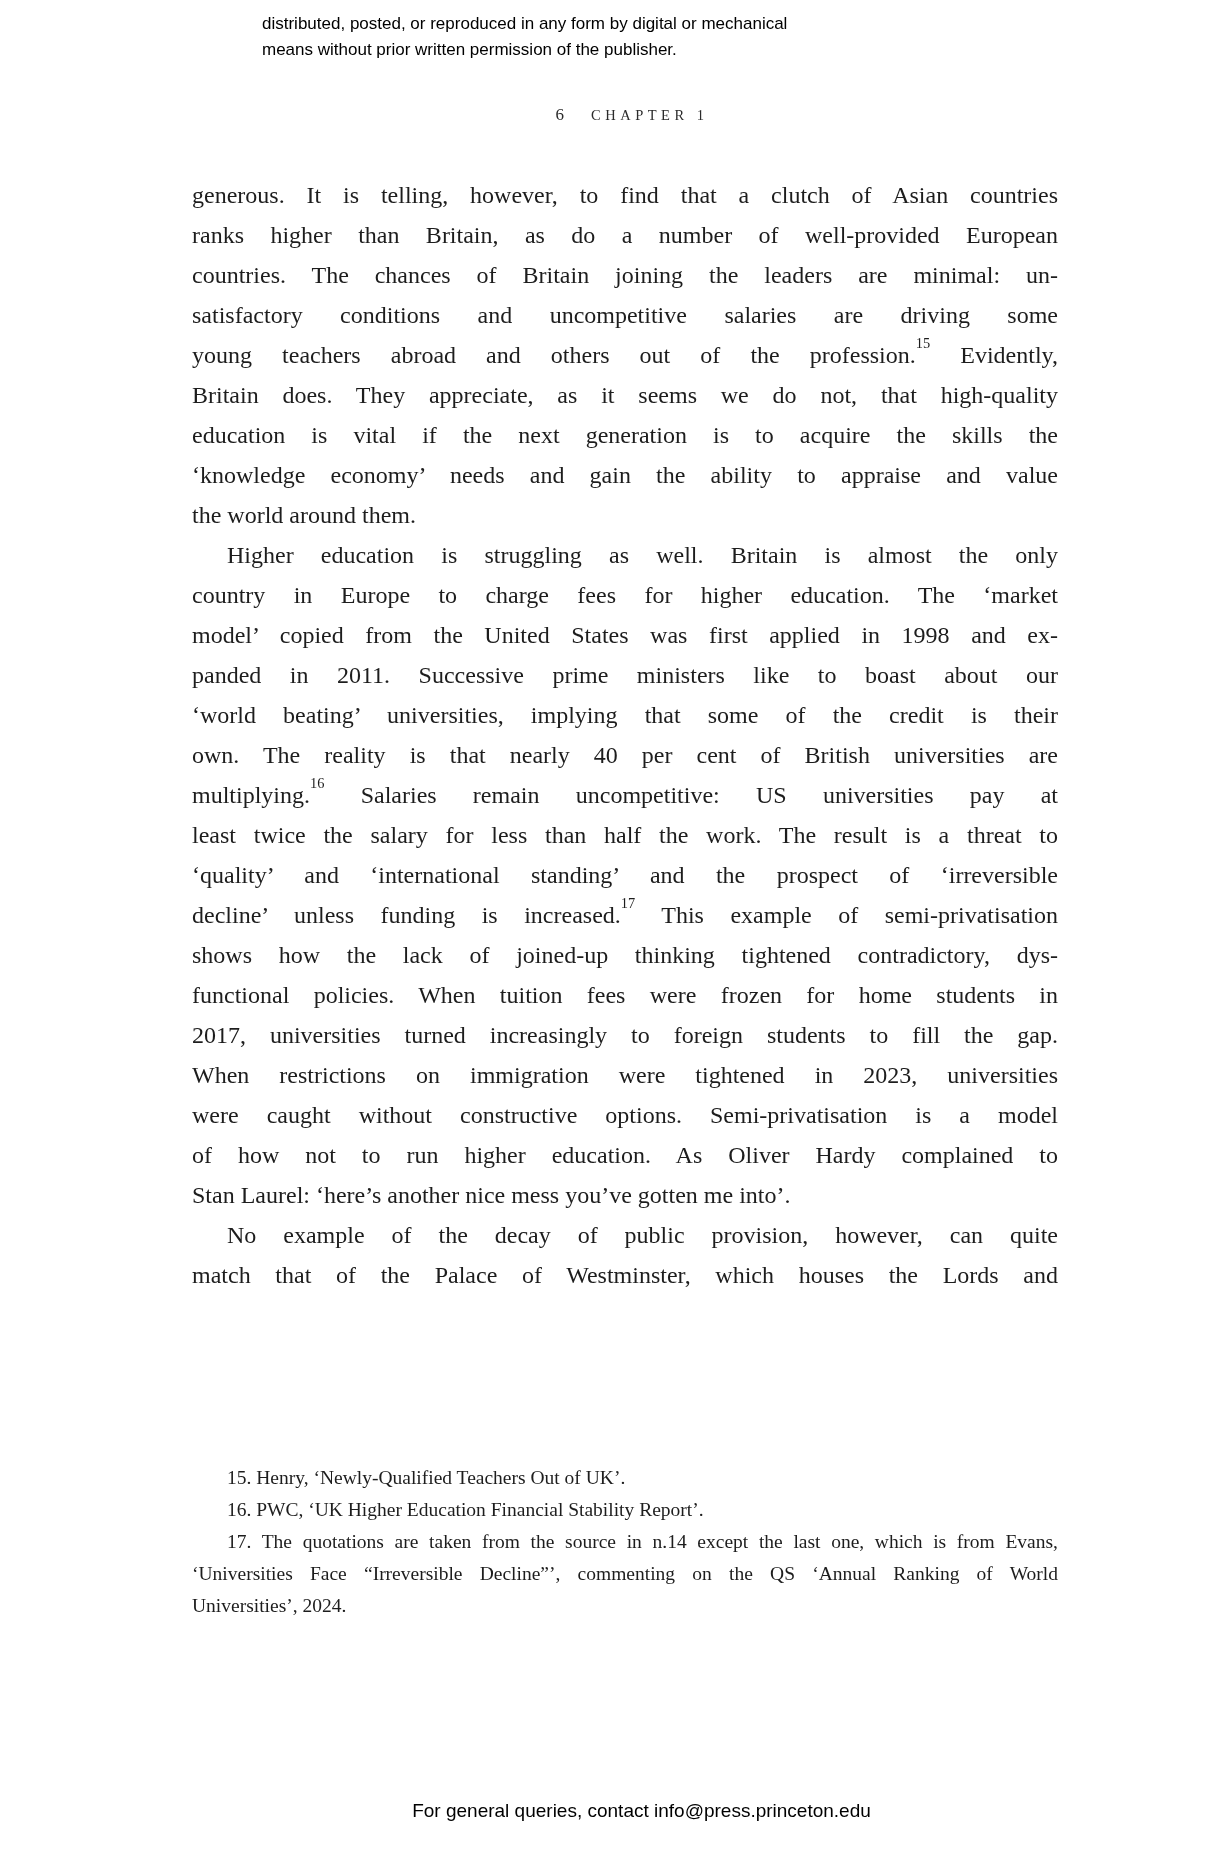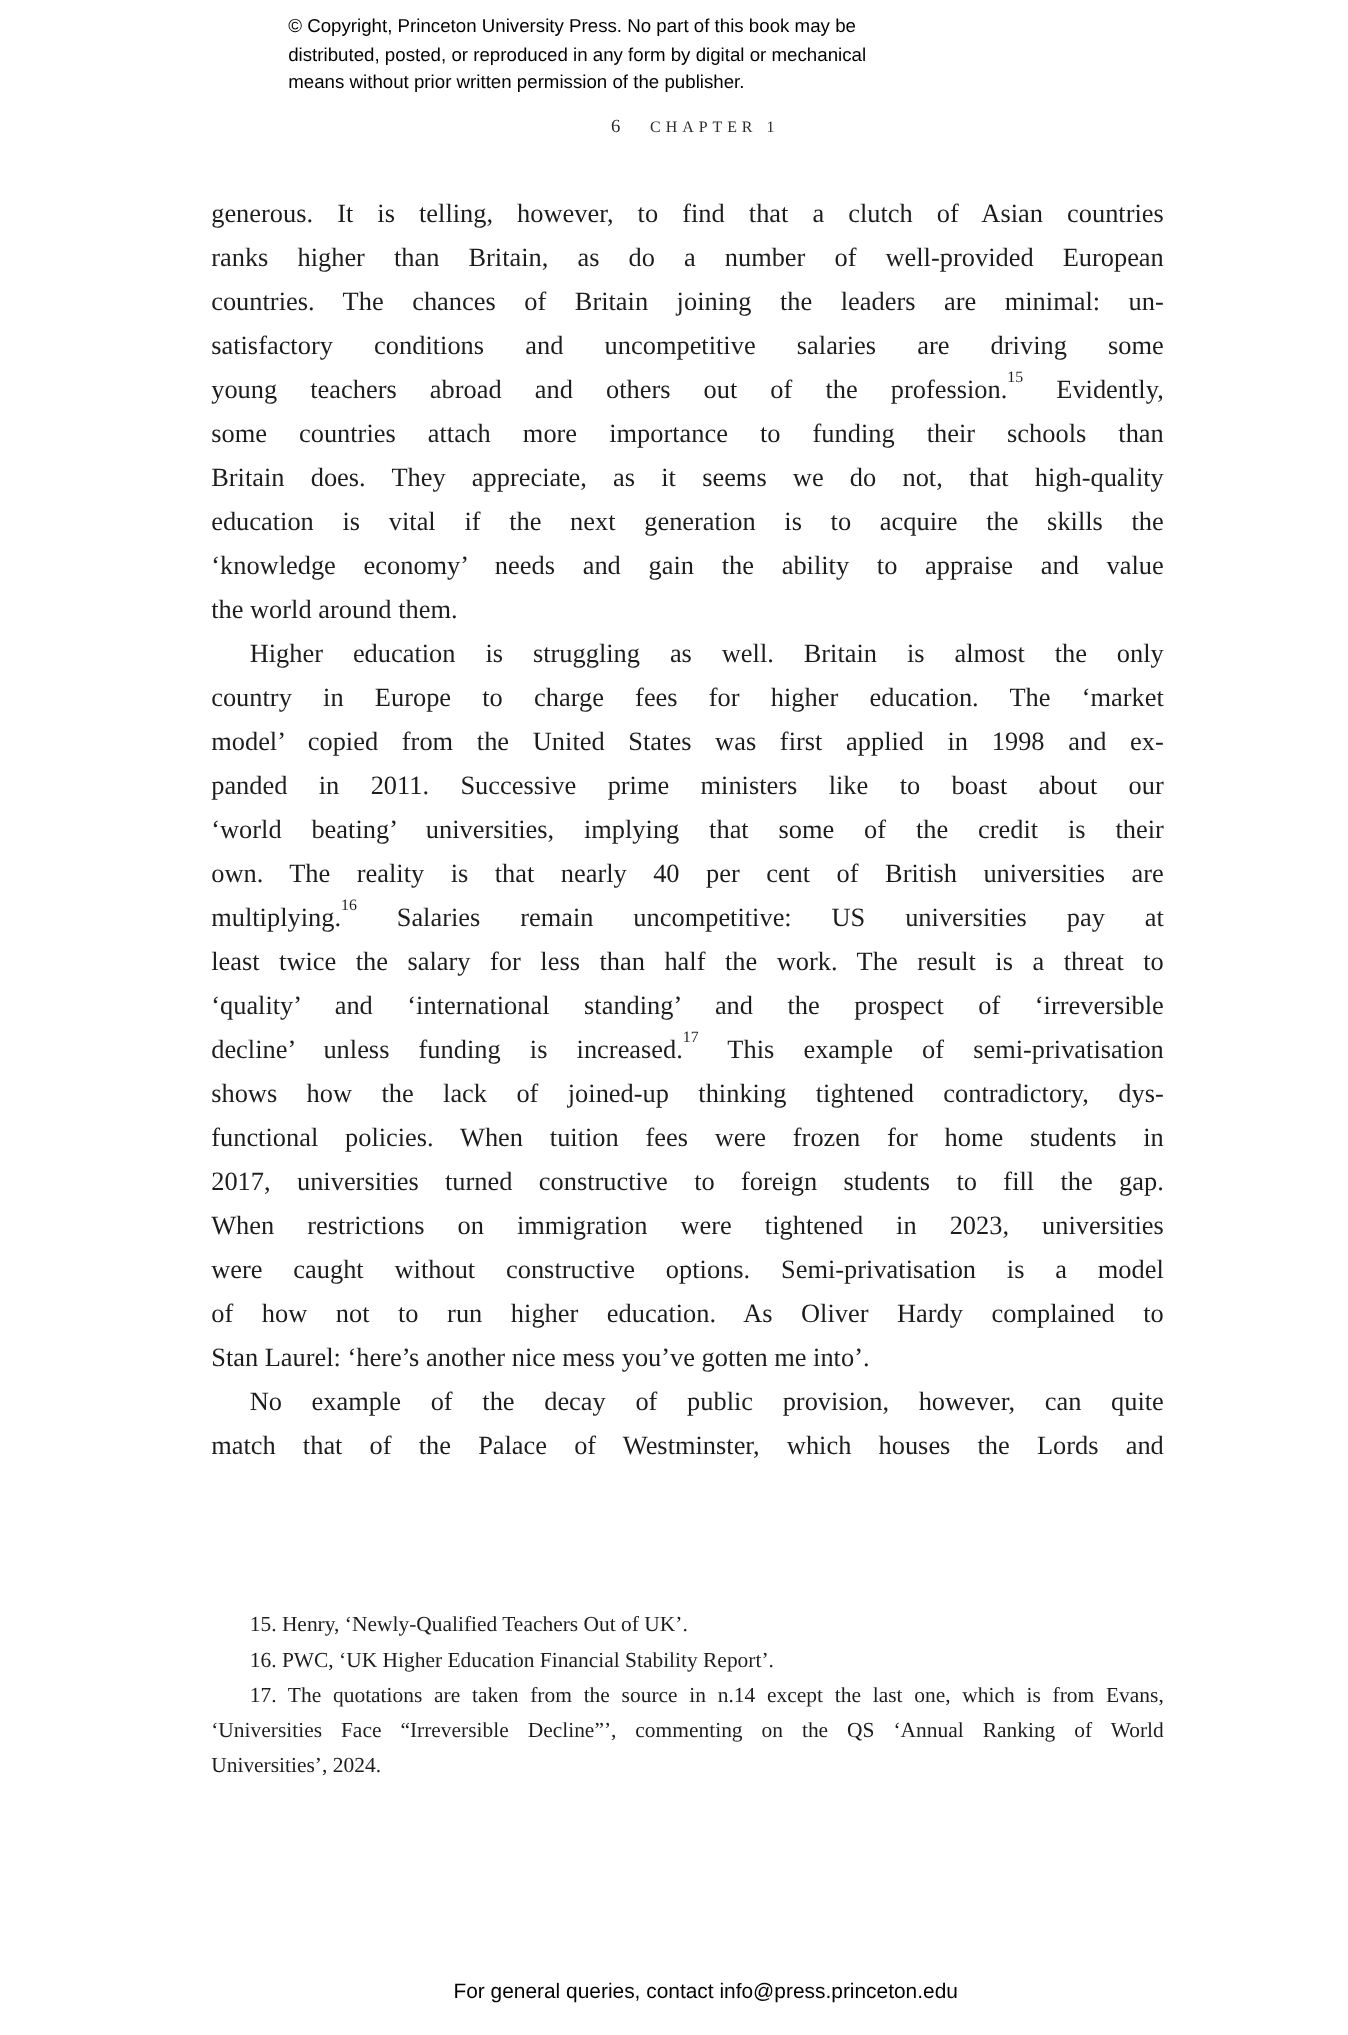--- a/index.html
+++ b/index.html
@@ -84,56 +84,54 @@
     color: #000000;
     margin-left: 29px;
   }
 </style>
 </head>
 <body>
 
 <div class="page">
 
   <div class="copyright">
-    <div>© Copyright, Princeton University Press. No part of this book may be</div>
     <div>distributed, posted, or reproduced in any form by digital or mechanical</div>
     <div>means without prior written permission of the publisher.</div>
   </div>
 
   <div class="running-head">
     <span class="pagenum">6</span><span class="chapter">CHAPTER 1</span>
   </div>
 
   <div class="body-text" id="body-text">
       <div>
         <div class="line">generous. It is telling, however, to find that a clutch of Asian countries</div>
         <div class="line">ranks higher than Britain, as do a number of well-provided European</div>
         <div class="line">countries. The chances of Britain joining the leaders are minimal: un-</div>
         <div class="line">satisfactory conditions and uncompetitive salaries are driving some</div>
         <div class="line">young teachers abroad and others out of the profession.<sup>15</sup> Evidently,</div>
-        <div class="line">some countries attach more importance to funding their schools than</div>
         <div class="line">Britain does. They appreciate, as it seems we do not, that high-quality</div>
         <div class="line">education is vital if the next generation is to acquire the skills the</div>
         <div class="line">‘knowledge economy’ needs and gain the ability to appraise and value</div>
         <div class="line last">the world around them.</div>
       </div>
       <div>
         <div class="line indent">Higher education is struggling as well. Britain is almost the only</div>
         <div class="line">country in Europe to charge fees for higher education. The ‘market</div>
         <div class="line">model’ copied from the United States was first applied in 1998 and ex-</div>
         <div class="line">panded in 2011. Successive prime ministers like to boast about our</div>
         <div class="line">‘world beating’ universities, implying that some of the credit is their</div>
         <div class="line">own. The reality is that nearly 40 per cent of British universities are</div>
         <div class="line">multiplying.<sup>16</sup> Salaries remain uncompetitive: US universities pay at</div>
         <div class="line">least twice the salary for less than half the work. The result is a threat to</div>
         <div class="line">‘quality’ and ‘international standing’ and the prospect of ‘irreversible</div>
         <div class="line">decline’ unless funding is increased.<sup>17</sup> This example of semi-privatisation</div>
         <div class="line">shows how the lack of joined-up thinking tightened contradictory, dys-</div>
         <div class="line">functional policies. When tuition fees were frozen for home students in</div>
-        <div class="line">2017, universities turned constructive to foreign students to fill the gap.</div>
+        <div class="line">2017, universities turned increasingly to foreign students to fill the gap.</div>
         <div class="line">When restrictions on immigration were tightened in 2023, universities</div>
         <div class="line">were caught without constructive options. Semi-privatisation is a model</div>
         <div class="line">of how not to run higher education. As Oliver Hardy complained to</div>
         <div class="line last">Stan Laurel: ‘here’s another nice mess you’ve gotten me into’.</div>
       </div>
       <div>
         <div class="line indent">No example of the decay of public provision, however, can quite</div>
         <div class="line">match that of the Palace of Westminster, which houses the Lords and</div>
       </div>
     </div>

